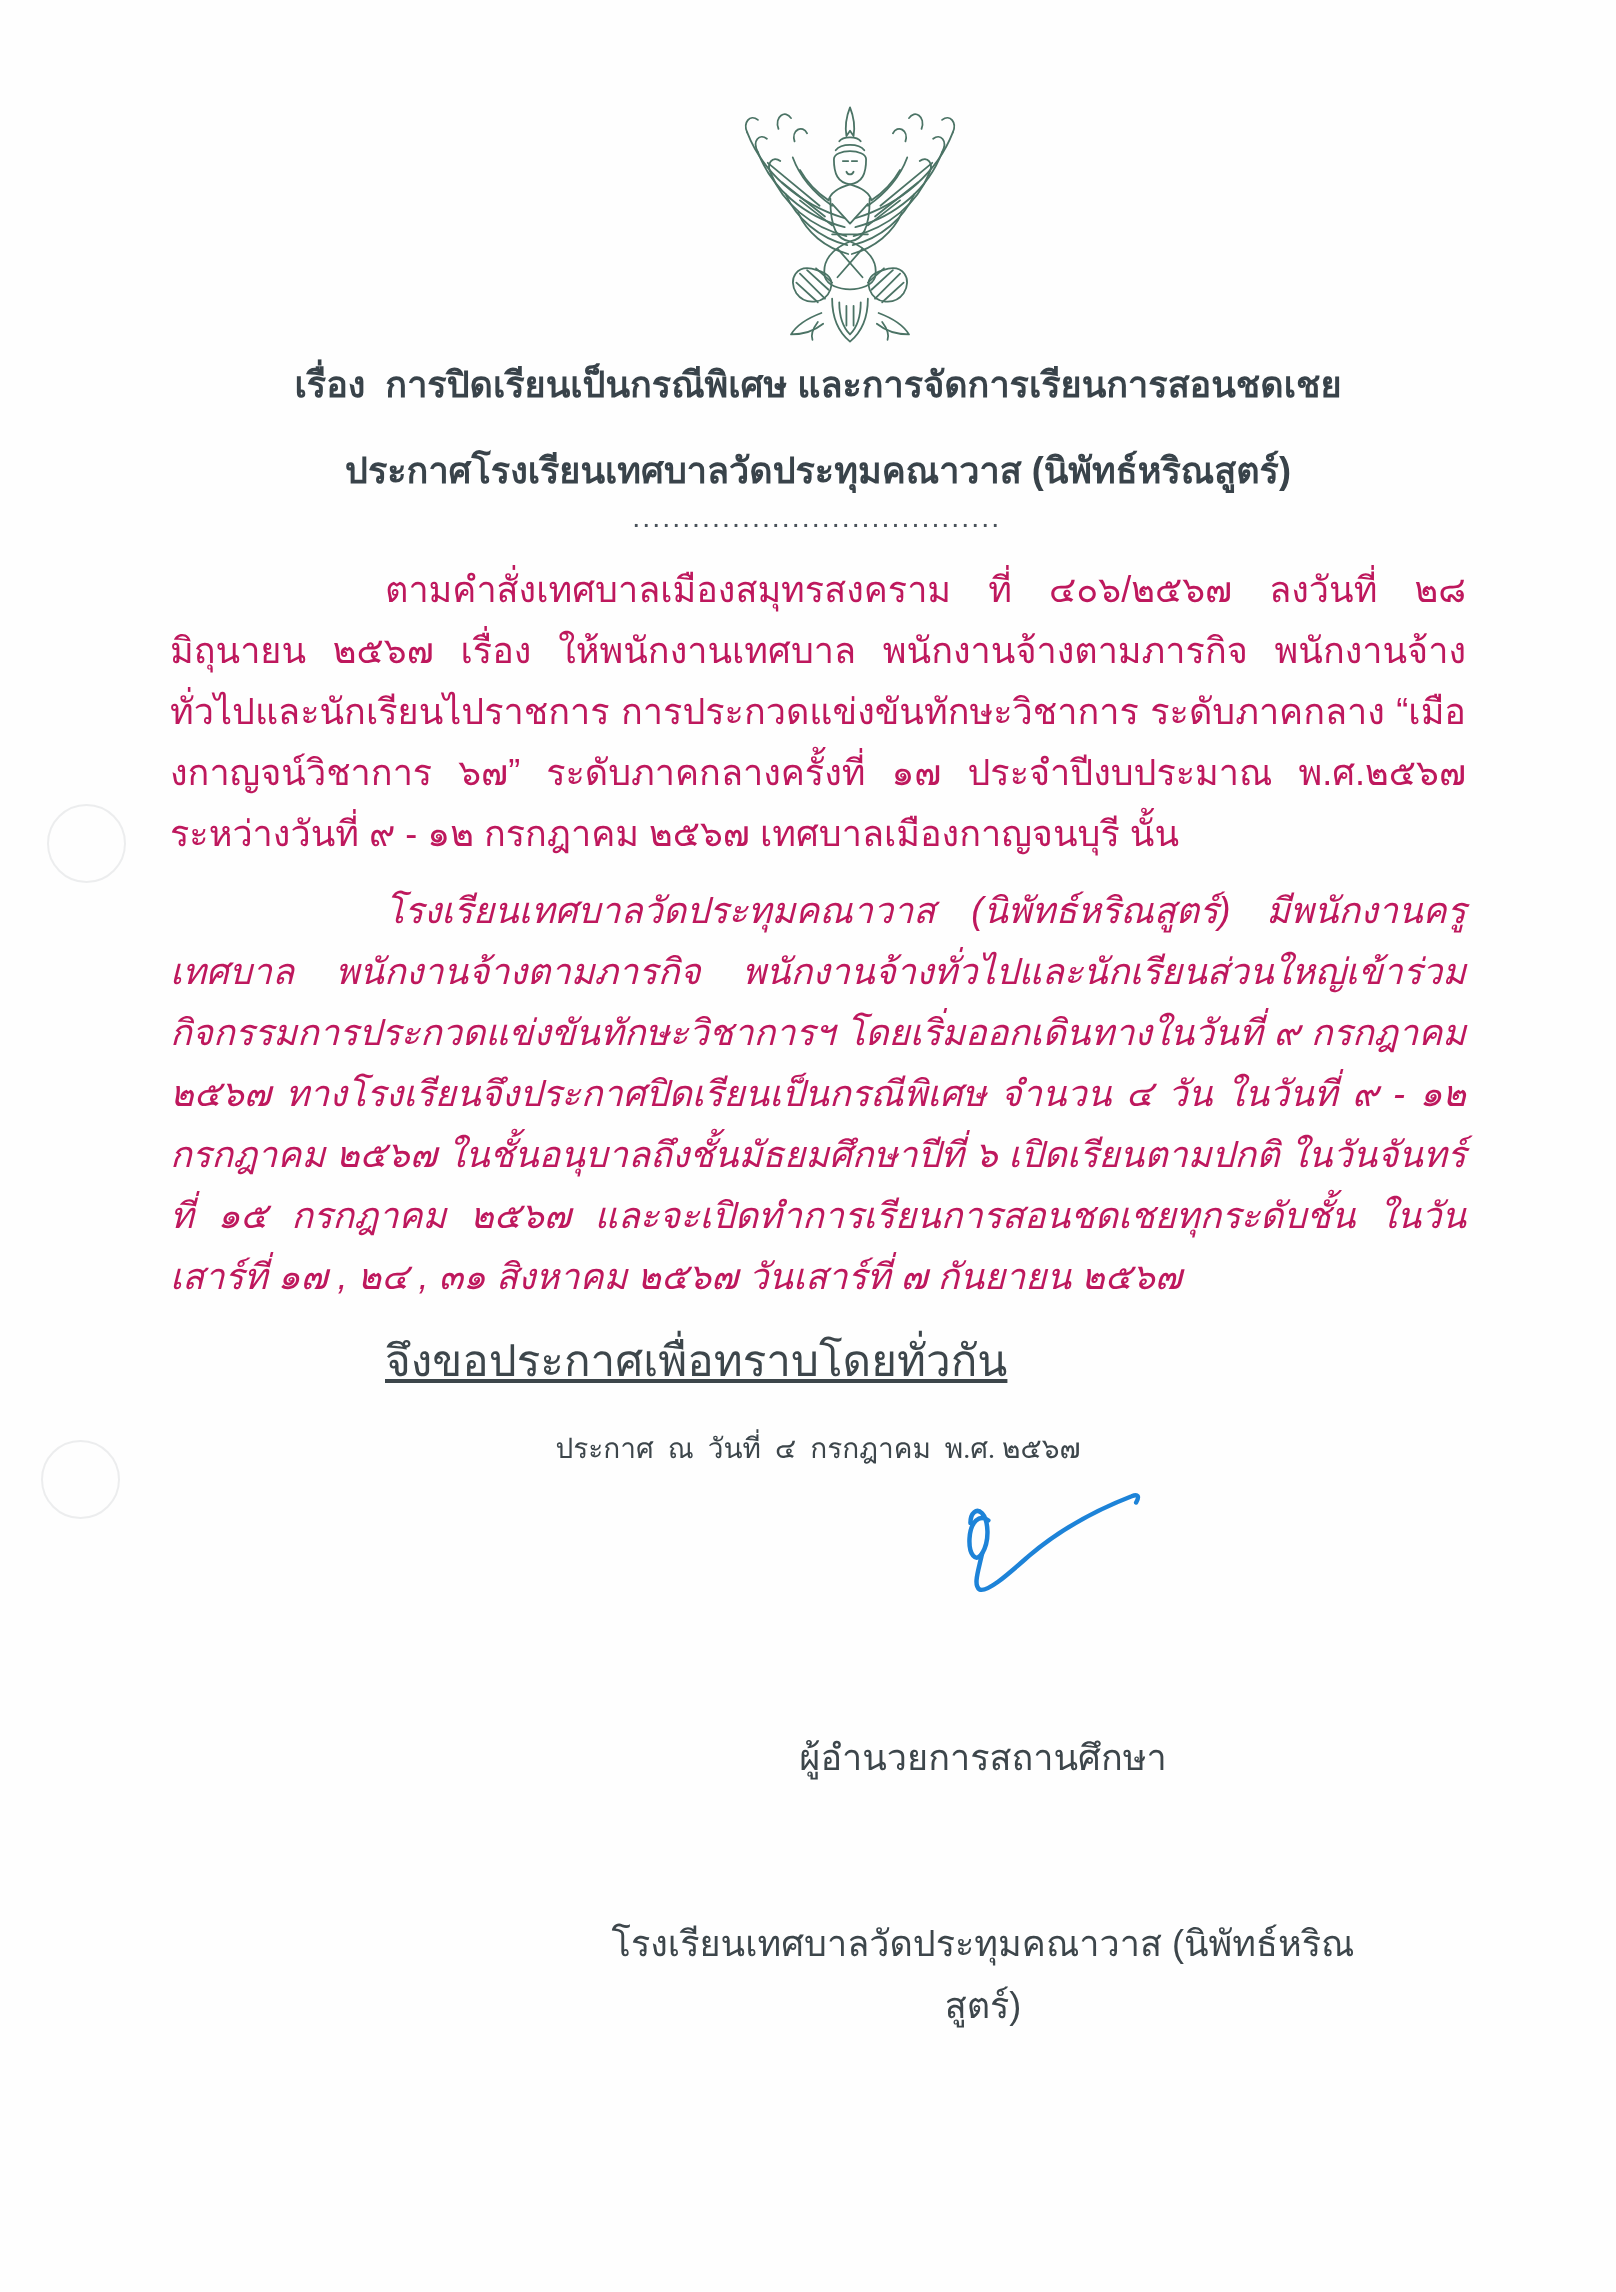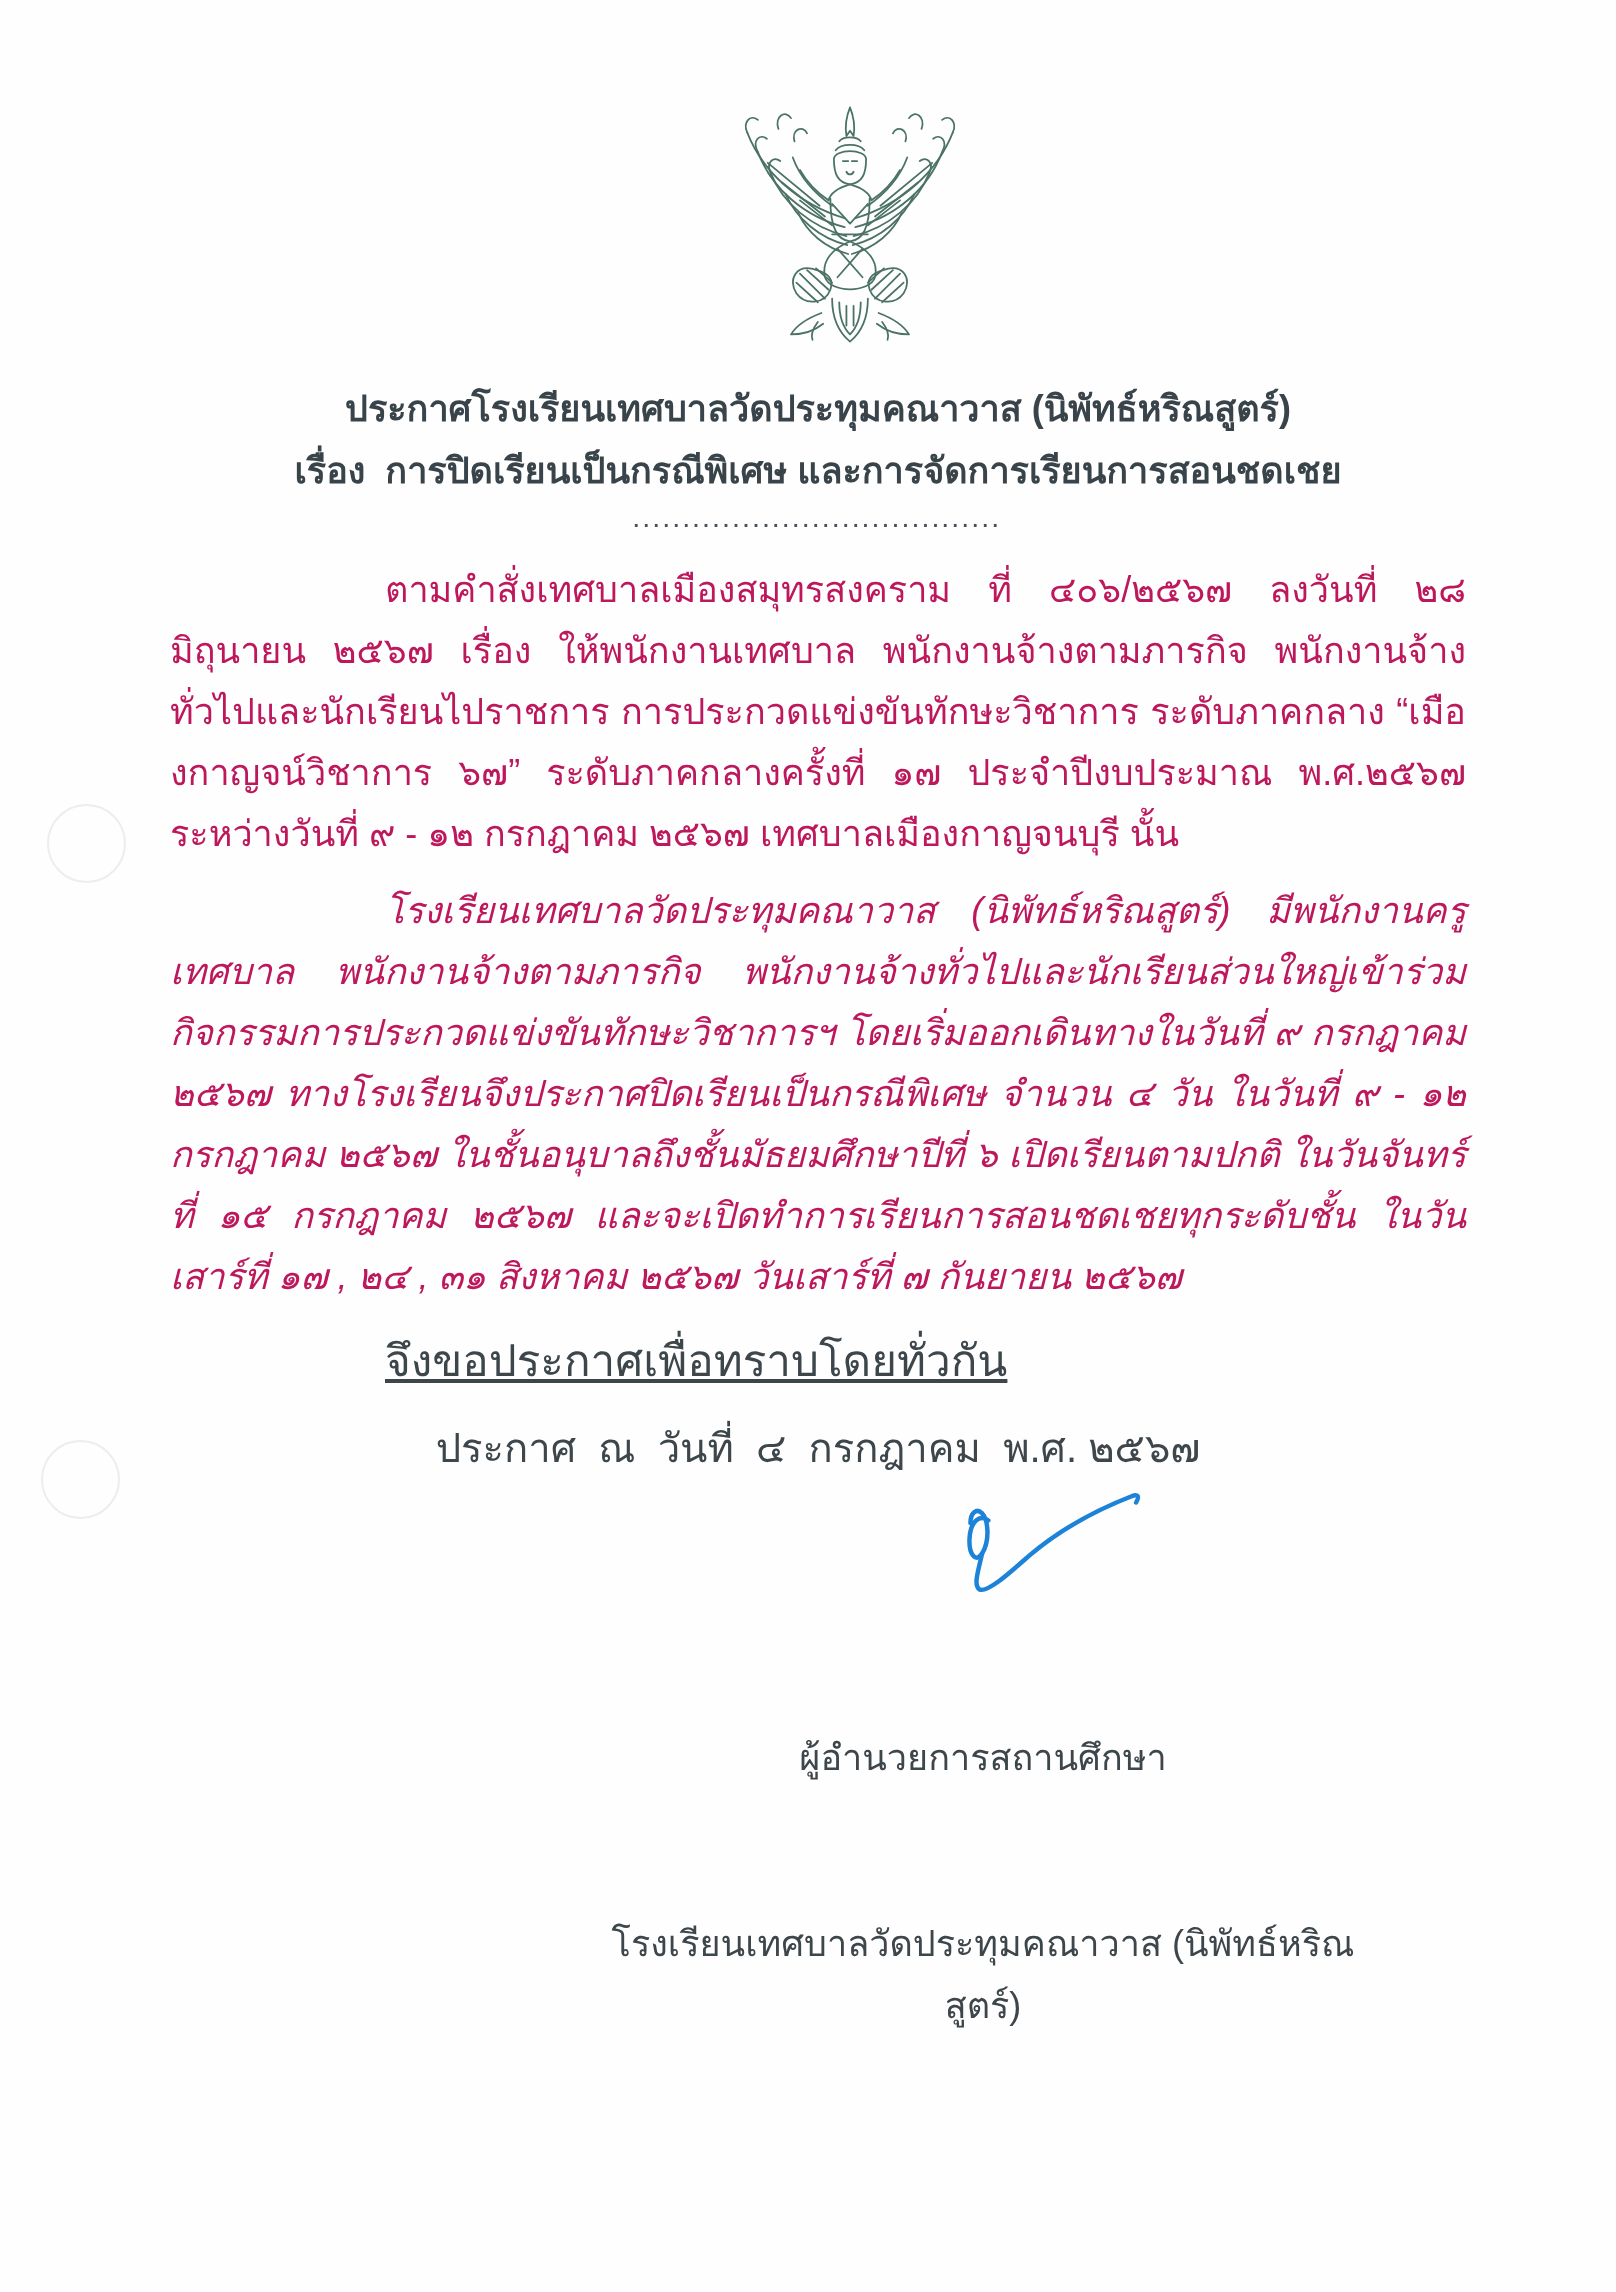--- a/index.html
+++ b/index.html
@@ -32,22 +32,22 @@
   }
   .para-1 { margin-top:27px; }
   .para-2 { margin-top:16px;font-style:italic; }
 
   .closing-line {
     font-size:44px; line-height:61px; margin-top:23px; margin-left:215px;
     white-space:pre-wrap;
     text-decoration:underline;
   }
   .announce-line {
-    font-size:40px; line-height:61px; margin-top:27px;
-    text-align:center; white-space:pre-wrap;
+    font-size:28px; line-height:61px; margin-top:27px;
+    text-align:center; white-space:pre-wrap;font-family:Liberation Serif, serif;
   }
 
   .sig-area { position:relative; height:115px; margin-top:9px; }
   .sig-area svg { position:absolute; left:761px; top:0; }
 
   .sig-block {
     width:806px; margin-left:410px; text-align:center;
     font-size:36px; line-height:62px; white-space:pre-wrap;
   }
 
@@ -109,22 +109,22 @@
 
         <path d="M132,158 C112,166 100,180 104,198 C110,216 154,216 160,198 C164,180 152,166 132,158 Z"></path>
         <path d="M118,166 L146,198 M146,166 L118,198"></path>
 
         <path d="M112,222 C112,244 120,260 132,270 C144,260 152,244 152,222"></path>
         <path d="M120,226 C120,244 124,254 132,262 C140,254 144,244 144,226"></path>
         <path d="M128,230 L128,252 M136,230 L136,252"></path>
       </svg>
     </div>
 
+    <div class="title-line title-2">เรื่อง  การปิดเรียนเป็นกรณีพิเศษ และการจัดการเรียนการสอนชดเชย</div>
     <div class="title-line title-1">ประกาศโรงเรียนเทศบาลวัดประทุมคณาวาส (นิพัทธ์หริณสูตร์)</div>
-    <div class="title-line title-2">เรื่อง  การปิดเรียนเป็นกรณีพิเศษ และการจัดการเรียนการสอนชดเชย</div>
 
     <div class="dots">.....................................</div>
 
     <p class="para para-1">ตามคำสั่งเทศบาลเมืองสมุทรสงคราม ที่ ๔๐๖/๒๕๖๗ ลงวันที่ ๒๘ มิถุนายน ๒๕๖๗ เรื่อง ให้พนักงานเทศบาล พนักงานจ้างตามภารกิจ พนักงานจ้างทั่วไปและนักเรียนไปราชการ การประกวดแข่งขันทักษะวิชาการ ระดับภาคกลาง “เมืองกาญจน์วิชาการ ๖๗” ระดับภาคกลางครั้งที่ ๑๗ ประจำปีงบประมาณ พ.ศ.๒๕๖๗ ระหว่างวันที่ ๙ - ๑๒ กรกฎาคม ๒๕๖๗ เทศบาลเมืองกาญจนบุรี นั้น</p>
 
     <p class="para para-2">โรงเรียนเทศบาลวัดประทุมคณาวาส (นิพัทธ์หริณสูตร์) มีพนักงานครูเทศบาล พนักงานจ้างตามภารกิจ พนักงานจ้างทั่วไปและนักเรียนส่วนใหญ่เข้าร่วมกิจกรรมการประกวดแข่งขันทักษะวิชาการฯ โดยเริ่มออกเดินทางในวันที่ ๙ กรกฎาคม ๒๕๖๗ ทางโรงเรียนจึงประกาศปิดเรียนเป็นกรณีพิเศษ จำนวน ๔ วัน ในวันที่ ๙ - ๑๒ กรกฎาคม ๒๕๖๗ ในชั้นอนุบาลถึงชั้นมัธยมศึกษาปีที่ ๖ เปิดเรียนตามปกติ ในวันจันทร์ที่ ๑๕ กรกฎาคม ๒๕๖๗ และจะเปิดทำการเรียนการสอนชดเชยทุกระดับชั้น ในวันเสาร์ที่ ๑๗ , ๒๔ , ๓๑ สิงหาคม ๒๕๖๗ วันเสาร์ที่ ๗ กันยายน ๒๕๖๗</p>
 
     <div class="closing-line">จึงขอประกาศเพื่อทราบโดยทั่วกัน</div>
 
     <div class="announce-line">ประกาศ  ณ  วันที่  ๔  กรกฎาคม  พ.ศ. ๒๕๖๗</div>

